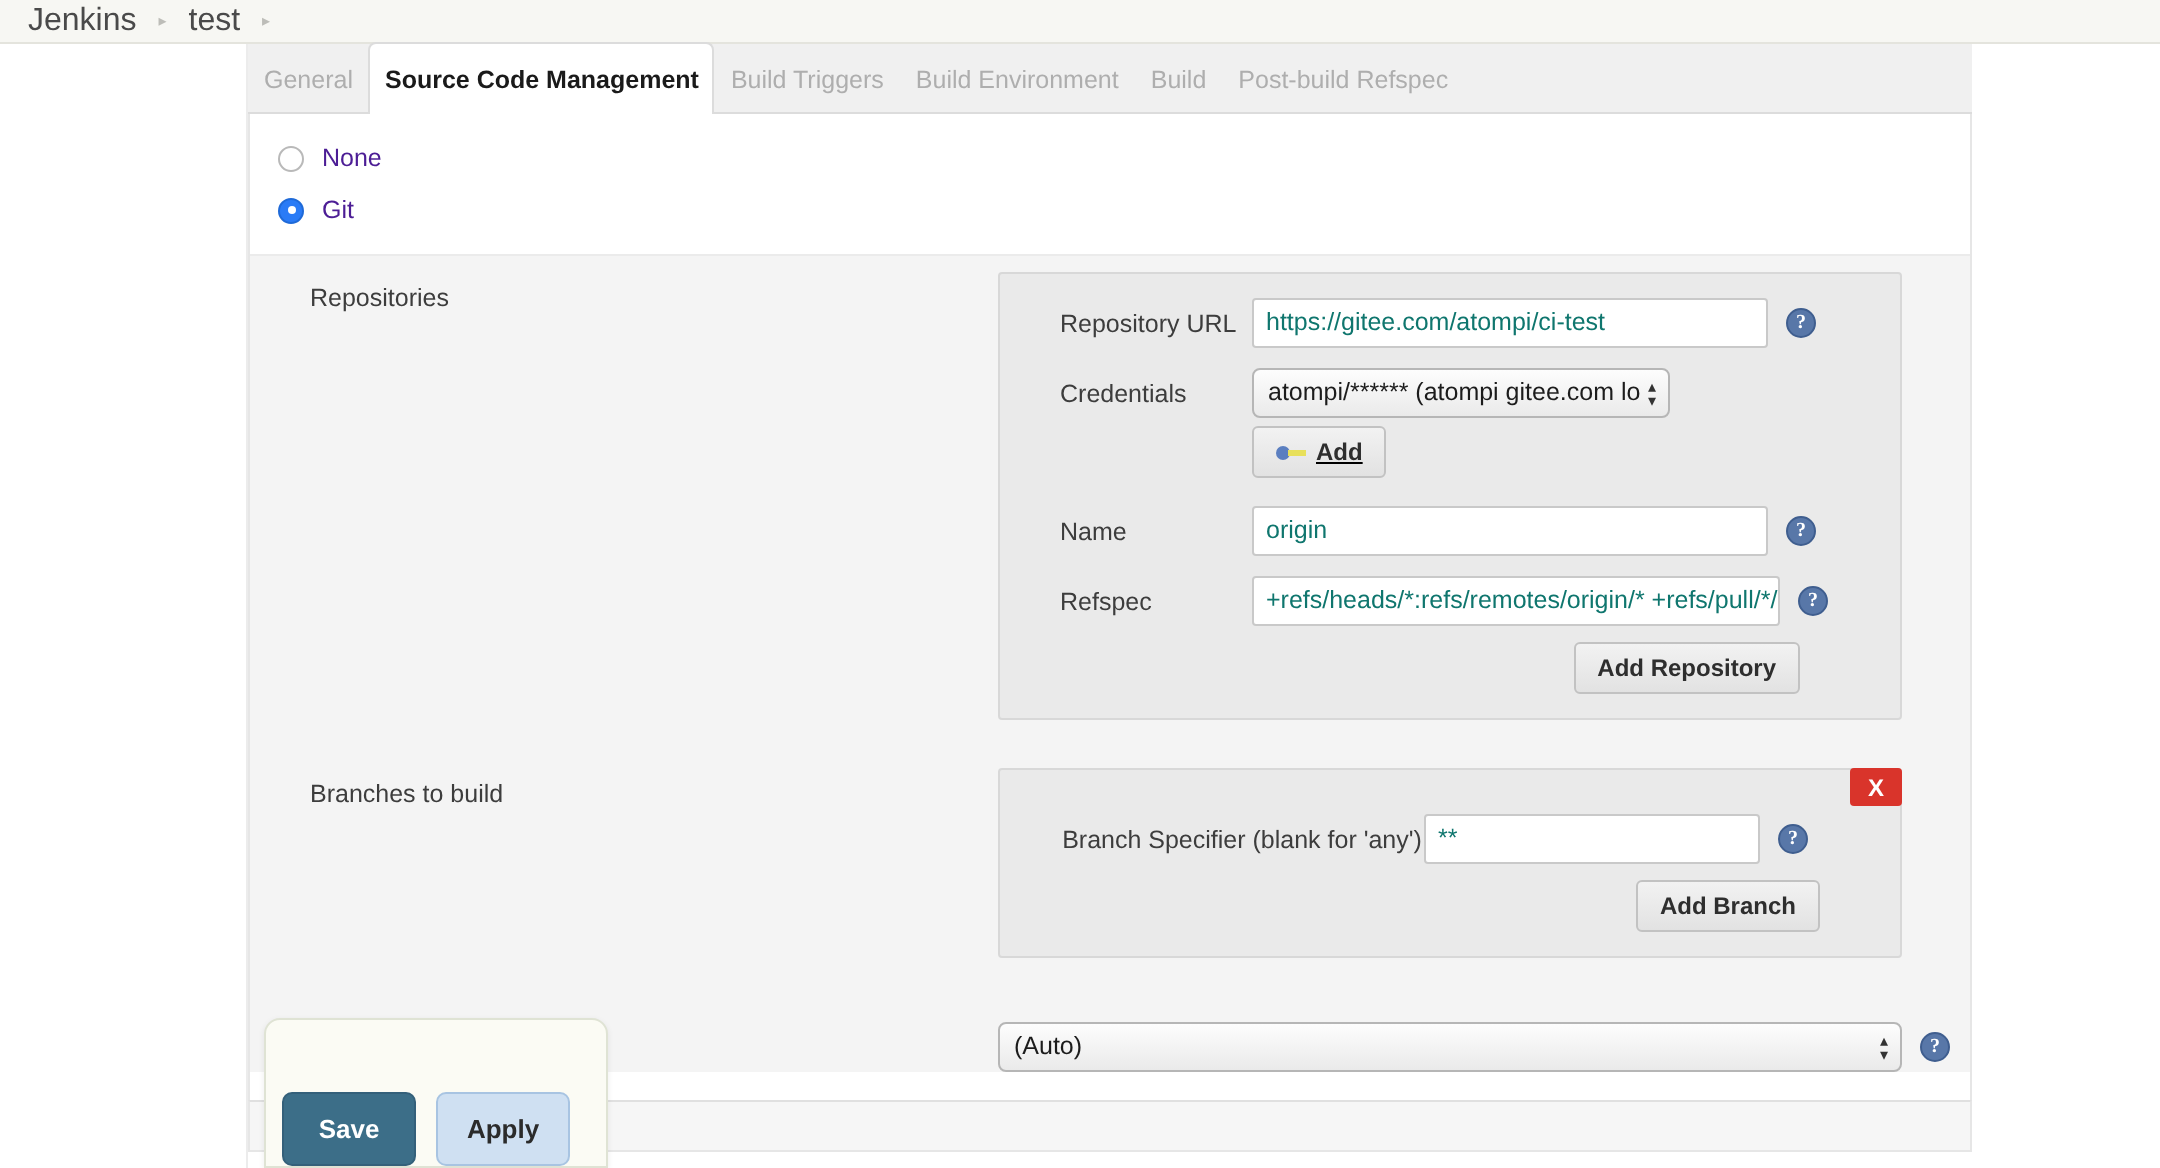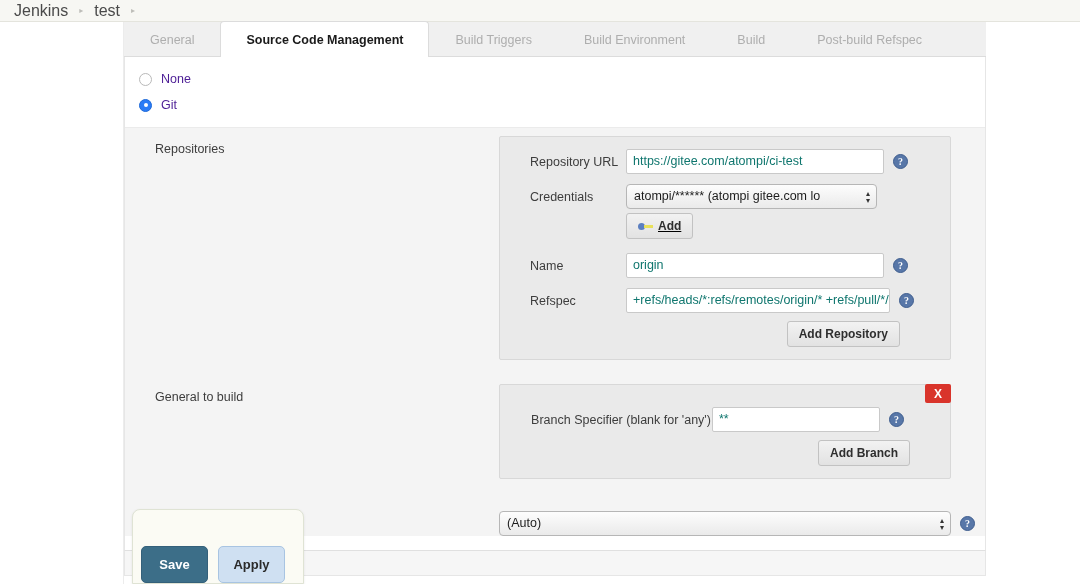--- a/index.html
+++ b/index.html
@@ -49,21 +49,21 @@
   
   .tab-bar {
     position: absolute; left: 124px; top: 0;
     width: 862px; height: 35px;
     background: #f0f0f0;
     border-bottom: 1px solid #dcdcdc;
     display: flex; align-items: flex-end;
   }
   .tab {
     height: 33px;
-    padding: 0 25px;
+    padding: 0 7px;
     display: flex; align-items: center;
     font-size: 12.5px;
     color: #aeaeae;
     white-space: nowrap;
     background: transparent;
     border: 1px solid transparent;
     border-bottom: none;
   }
   .tab.active {
     background: #ffffff;
@@ -352,21 +352,21 @@
           <div class="inner-panel">
 
             <div class="field-row">
               <span class="field-label">Repository URL</span>
               <span class="text-input" style="width:258px;">https://gitee.com/atompi/ci-test</span>
               <span class="help-icon">?</span>
             </div>
 
             <div class="field-row" style="margin-bottom:4px;">
               <span class="field-label">Credentials</span>
-              <span class="select" style="width:251px;">
+              <span class="select" style="width:209px;">
                 <span>atompi/****** (atompi gitee.com lo</span>
                 <span class="arrows">▴<br>▾</span>
               </span>
             </div>
 
             <div class="field-row" style="margin-bottom:14px;text-decoration:underline;">
               <span class="field-label"></span>
               <span class="btn">
                 <span class="key-icon"></span>
                 <span>Add</span>
@@ -387,21 +387,21 @@
 
             <div class="btn-right" style="padding-right:36px;">
               <span class="btn">Add Repository</span>
             </div>
 
           </div>
         </div>
       </div>
 
       <div class="row" style="margin-top:10px;">
-        <div class="row-label">General to build</div>
+        <div class="row-label">Branches to build</div>
         <div class="row-body">
           <div class="inner-panel" style="padding-top:22px;">
             <div class="del-x">X</div>
 
             <div class="field-row" style="margin-bottom:8px;">
               <span class="field-label wide">Branch Specifier (blank for 'any')</span>
               <span class="text-input" style="width:168px;">**</span>
               <span class="help-icon">?</span>
             </div>
 

